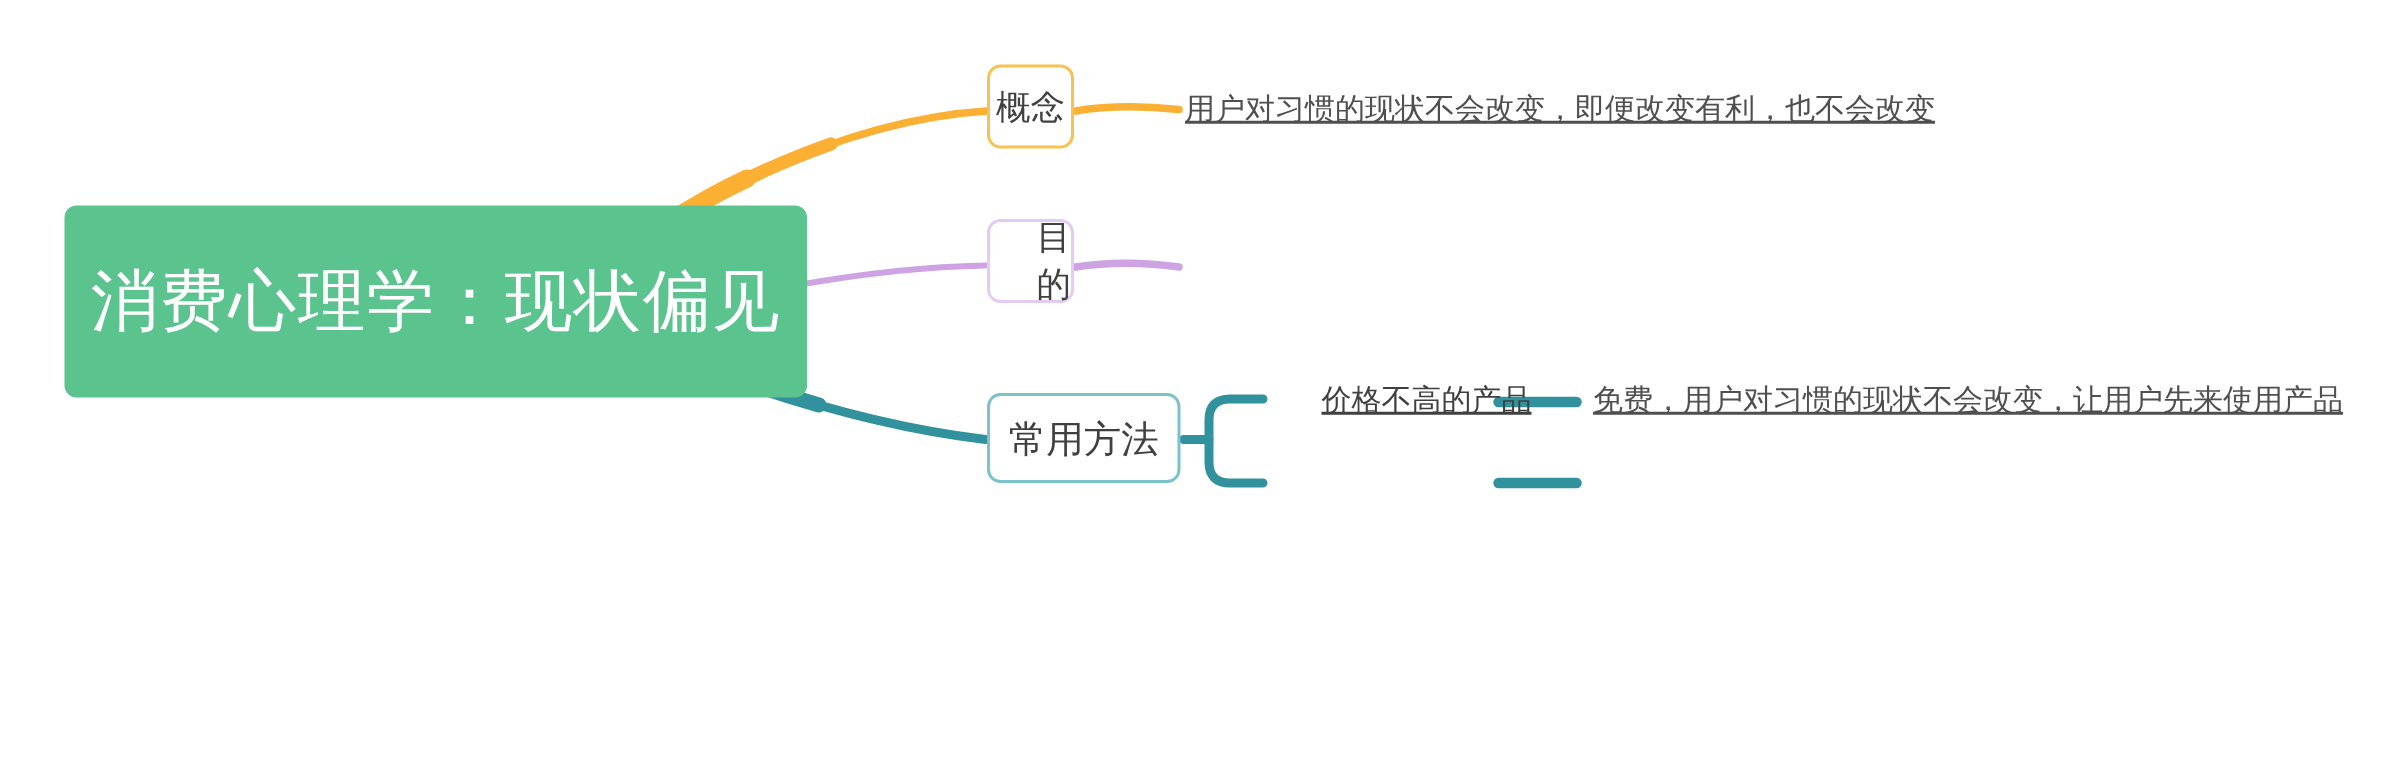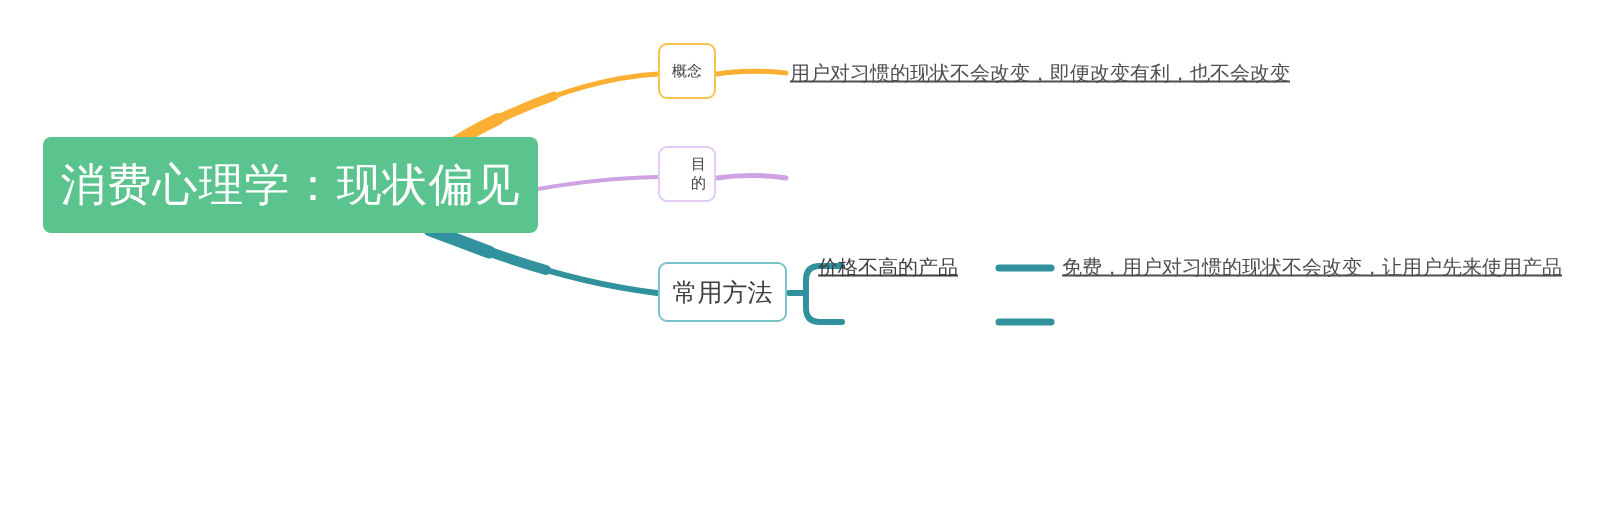--- a/index.html
+++ b/index.html
@@ -16,32 +16,32 @@
   .links{position:absolute;left:0;top:0;width:1600px;height:508px;z-index:1;}
   .links path{fill:none;stroke-linecap:round;stroke-linejoin:round;}
   .c-yellow{stroke:var(--branch-yellow);}
   .c-purple{stroke:var(--branch-purple);}
   .c-teal{stroke:var(--branch-teal);}
   .w4{stroke-width:4px;} .w5{stroke-width:5px;} .w6{stroke-width:6px;}
   .w7{stroke-width:7px;} .w9{stroke-width:9px;} .w10{stroke-width:10px;}
   .w12{stroke-width:12px;} .w13{stroke-width:13px;}
   .node{position:absolute;z-index:2;display:flex;align-items:center;justify-content:center;
         background:#fff;color:var(--topic-text);}
-  .node-root{left:43px;top:137px;width:495px;height:96px;background:var(--root-bg);
+  .node-root{left:43px;top:137px;width:495px;height:128px;background:var(--root-bg);
         color:var(--root-text);border-radius:8px;font-size:45px;letter-spacing:1px;}
-  .node-small{width:58px;height:56px;border-radius:9px;font-size:15px;border:2px solid;}
+  .node-small{width:58px;height:56px;border-radius:9px;font-size:23px;border:2px solid;}
   .node-concept{left:658px;top:43px;border-color:var(--border-yellow);}
   .node-purpose{left:658px;top:146px;border-color:var(--border-purple);padding-left:31px;}
   .node-methods{left:658px;top:262px;width:129px;height:60px;border-radius:9px;
         font-size:25px;border:2px solid var(--border-teal);text-align:right;}
   .txt{position:absolute;z-index:2;transform:translateY(-50%);white-space:nowrap;
         color:var(--note-text);font-size:20px;text-decoration:underline;}
   .note-concept{left:790px;top:73px;}
   .note-purpose{left:790px;top:178px;}
-  .sub-label-1{left:818px;top:267px;color:var(--topic-text);}
+  .sub-label-1{left:881px;top:267px;color:var(--topic-text);}
   .sub-note-1{left:1062px;top:267px;}
   .sub-label-2{left:847px;top:322px;color:var(--topic-text);}
   .sub-note-2{left:1062px;top:322px;}
 </style>
 </head>
 <body>
 
 <div class="canvas">
 
   <svg class="links" viewBox="0 0 1600 508" aria-hidden="true">

